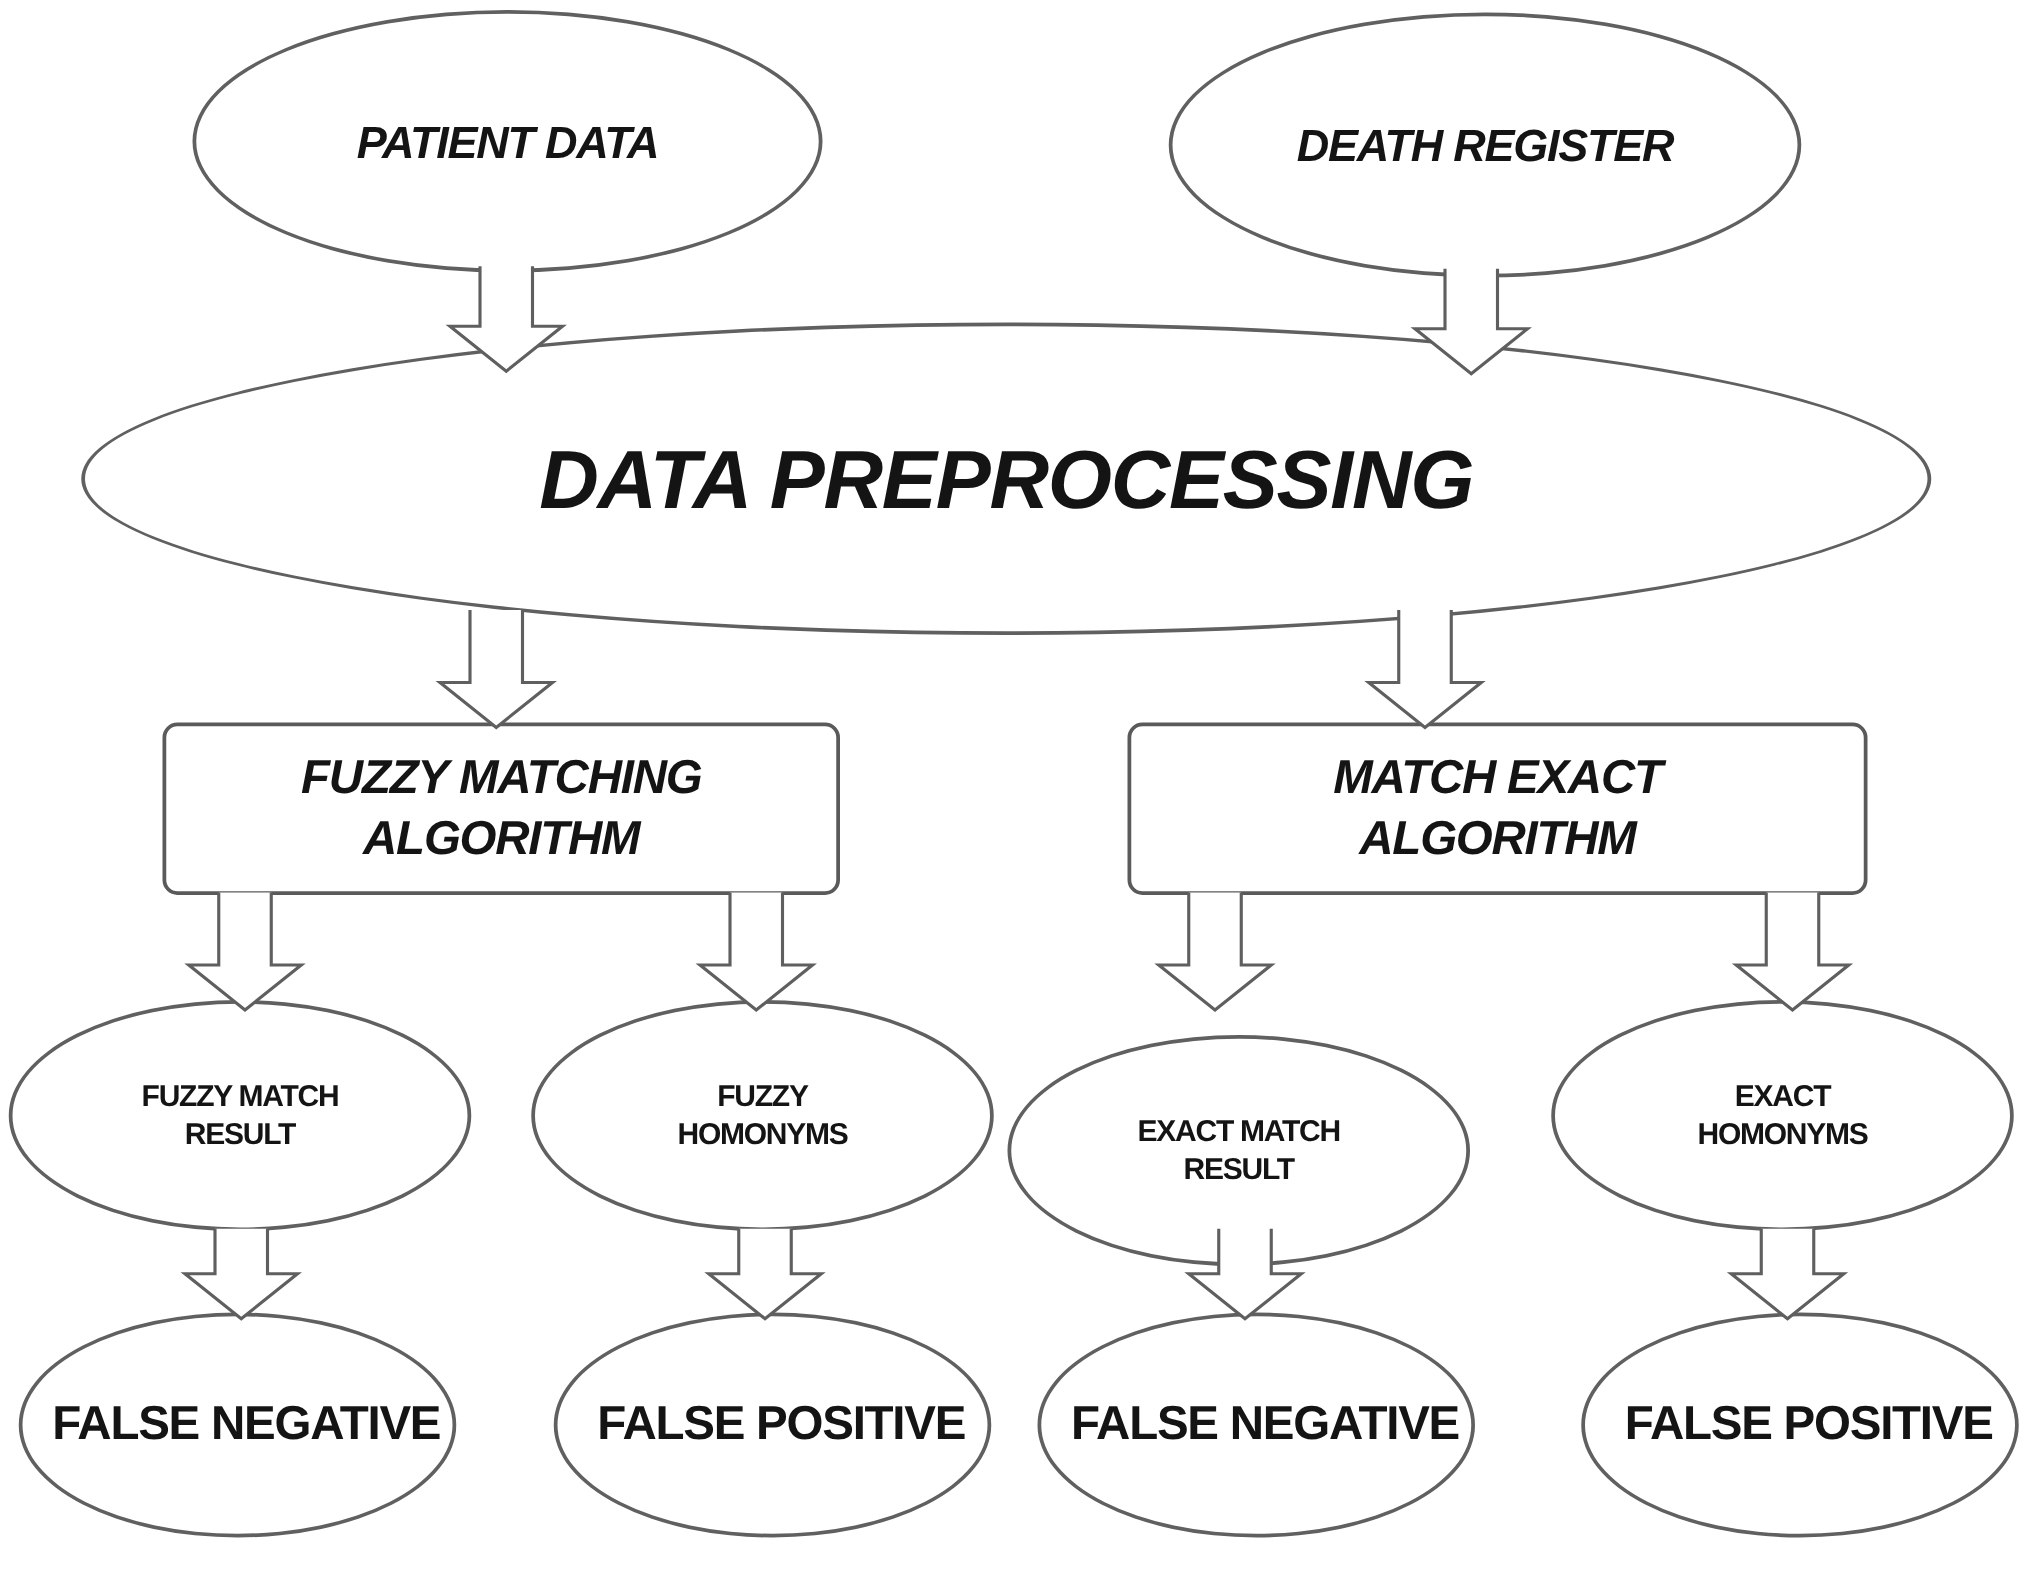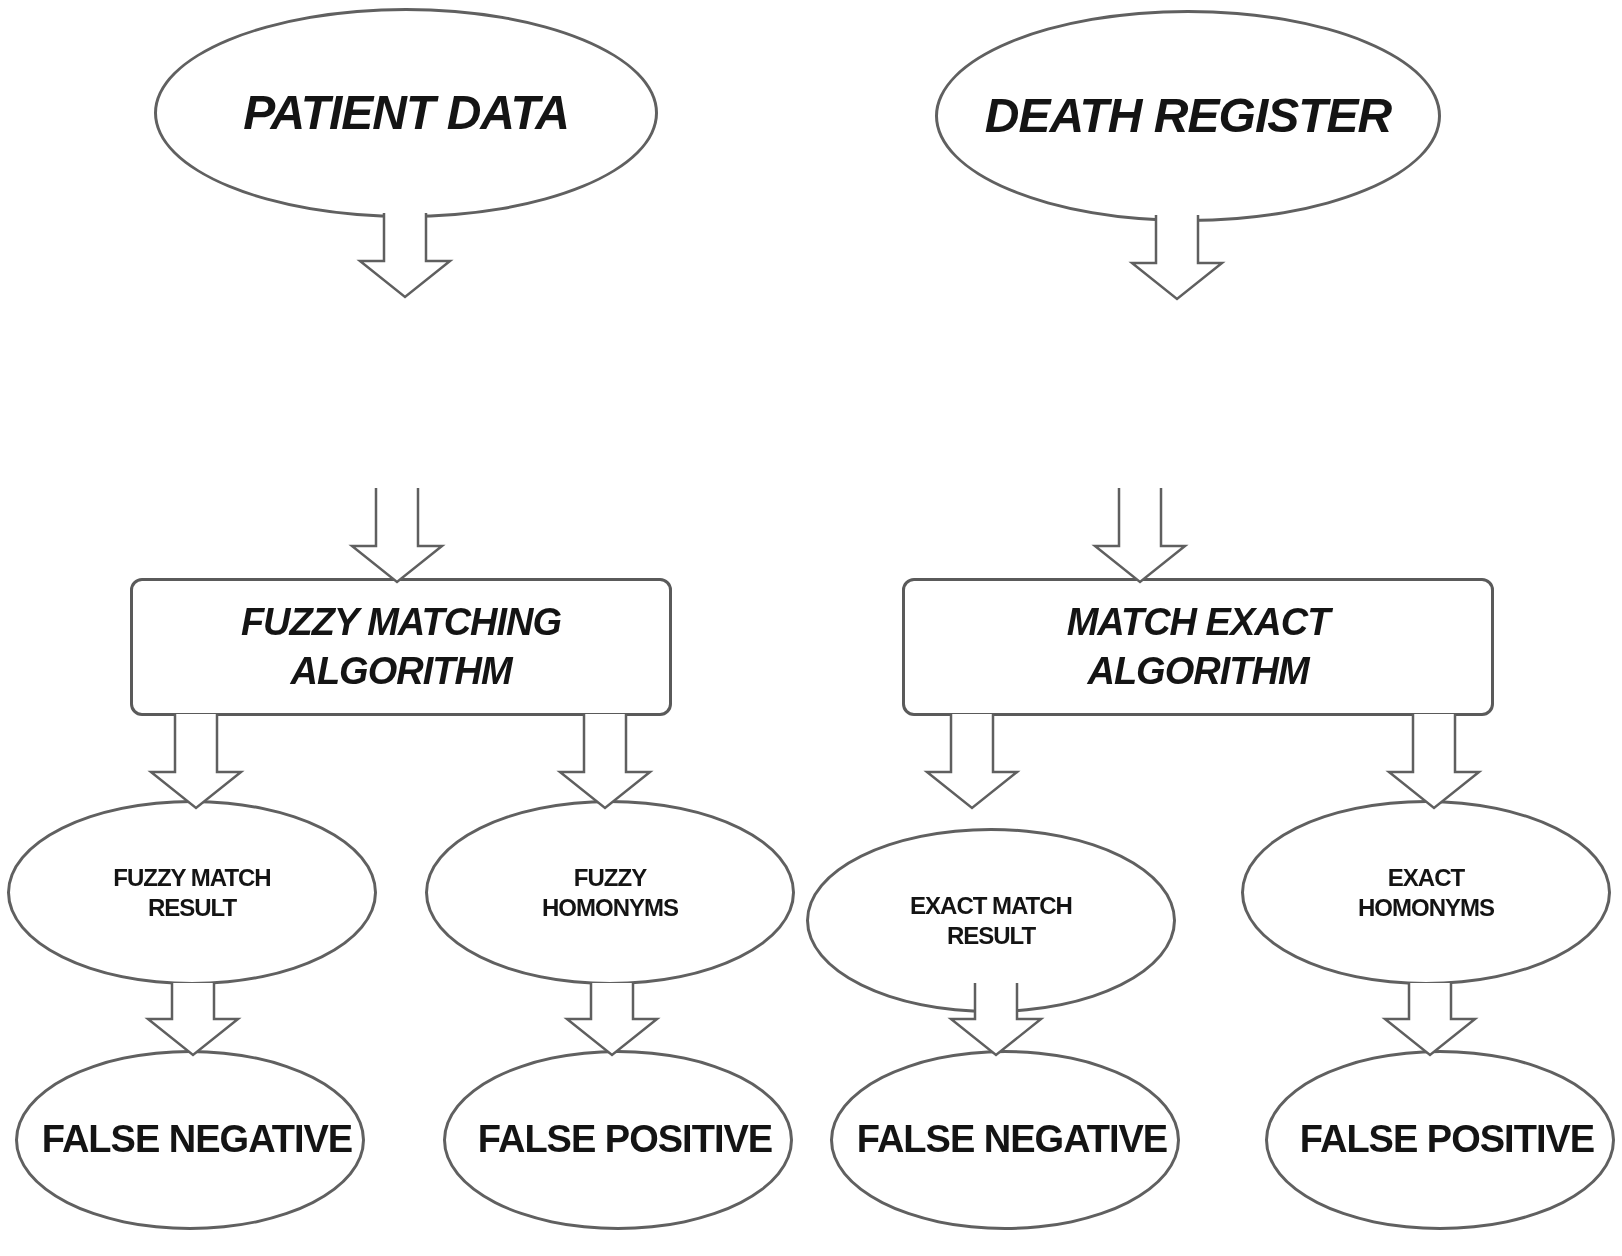--- a/index.html
+++ b/index.html
@@ -24,21 +24,21 @@
   .ellipse { border: 3px solid #606060; border-radius: 50%; }
   .rect    { border: 3px solid #5a5a5a; border-radius: 12px; }
   .lbl {
     font-weight: bold;
     color: #141414;
     white-space: pre-line;
     letter-spacing: -1px;
     line-height: 1.25;
   }
   .italic { font-style: italic; }
-  .fs-top   { font-size: 48px; }
+  .fs-top   { font-size: 36px; }
   .fs-big   { font-size: 66px; }
   .fs-rect  { font-size: 38px; line-height: 1.3; }
   .fs-mid   { font-size: 24px; }
   .fs-bot   { font-size: 38px; margin-left: 14px; }
   #arrow-layer {
     position: absolute;
     left: 0; top: 0;
     z-index: 2;
     pointer-events: none;
   }
@@ -55,20 +55,23 @@
 <div id="stage">
 
   <div class="node ellipse" style="left:154px; top:8px; width:504px; height:210px;">
     <span class="lbl italic fs-top">PATIENT DATA</span>
   </div>
 
   <div class="node ellipse" style="left:935px; top:10px; width:506px; height:212px;">
     <span class="lbl italic fs-top">DEATH REGISTER</span>
   </div>
 
+  <div class="node ellipse" style="left:65px; top:258px; width:1480px; height:250px;">
+    <span class="lbl italic fs-big">DATA PREPROCESSING</span>
+  </div>
 
   <div class="node rect" style="left:130px; top:578px; width:542px; height:138px;">
     <span class="lbl italic fs-rect">FUZZY MATCHING
 ALGORITHM</span>
   </div>
 
   <div class="node rect" style="left:902px; top:578px; width:592px; height:138px;">
     <span class="lbl italic fs-rect">MATCH EXACT
 ALGORITHM</span>
   </div>

